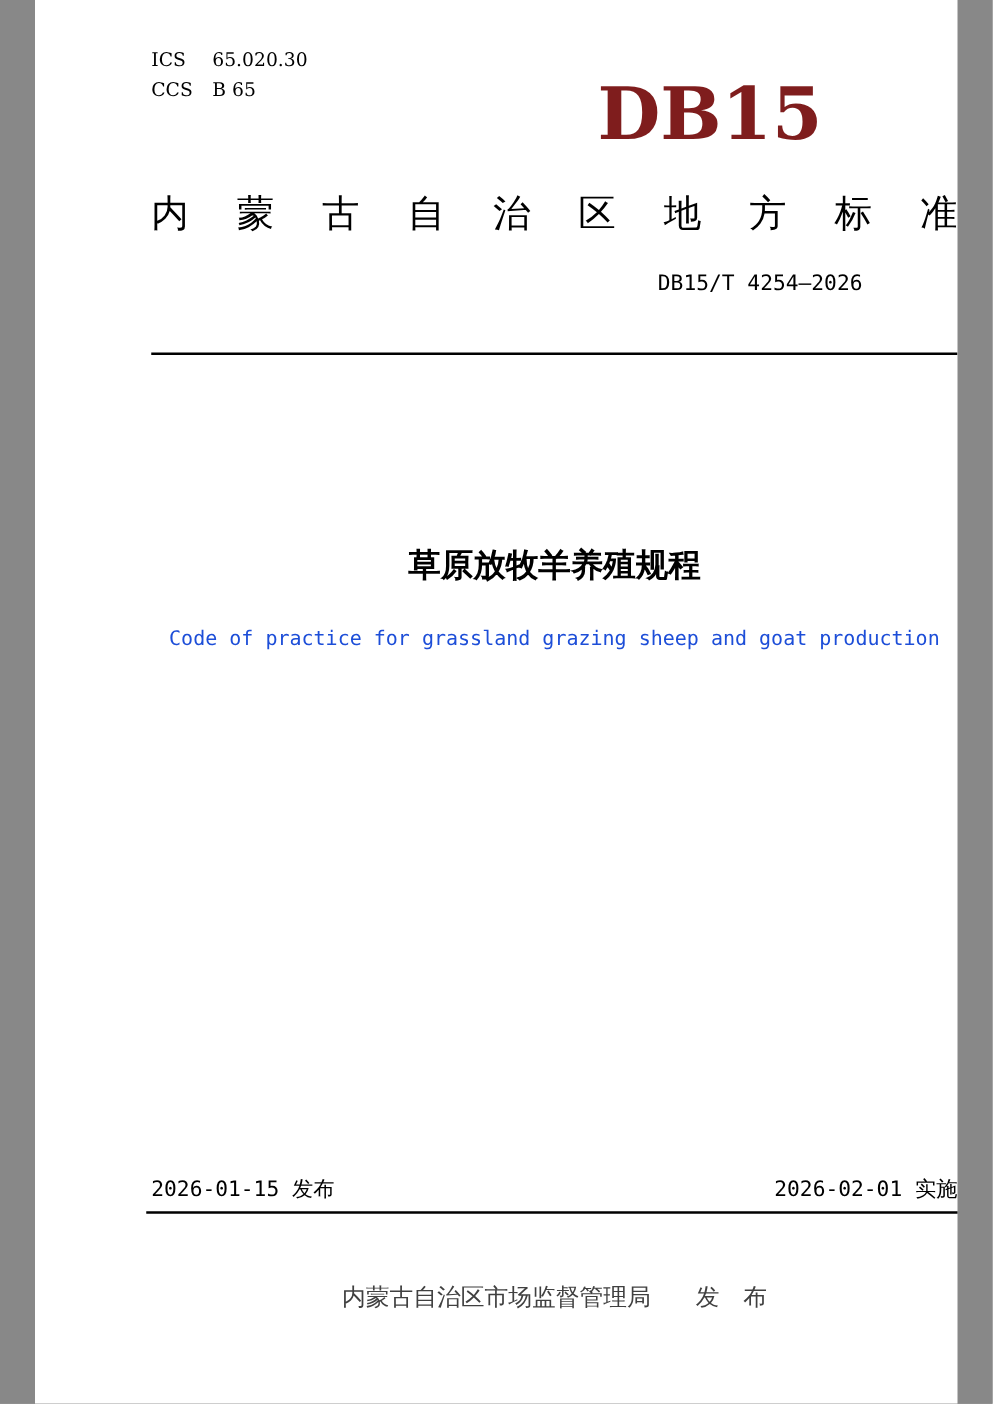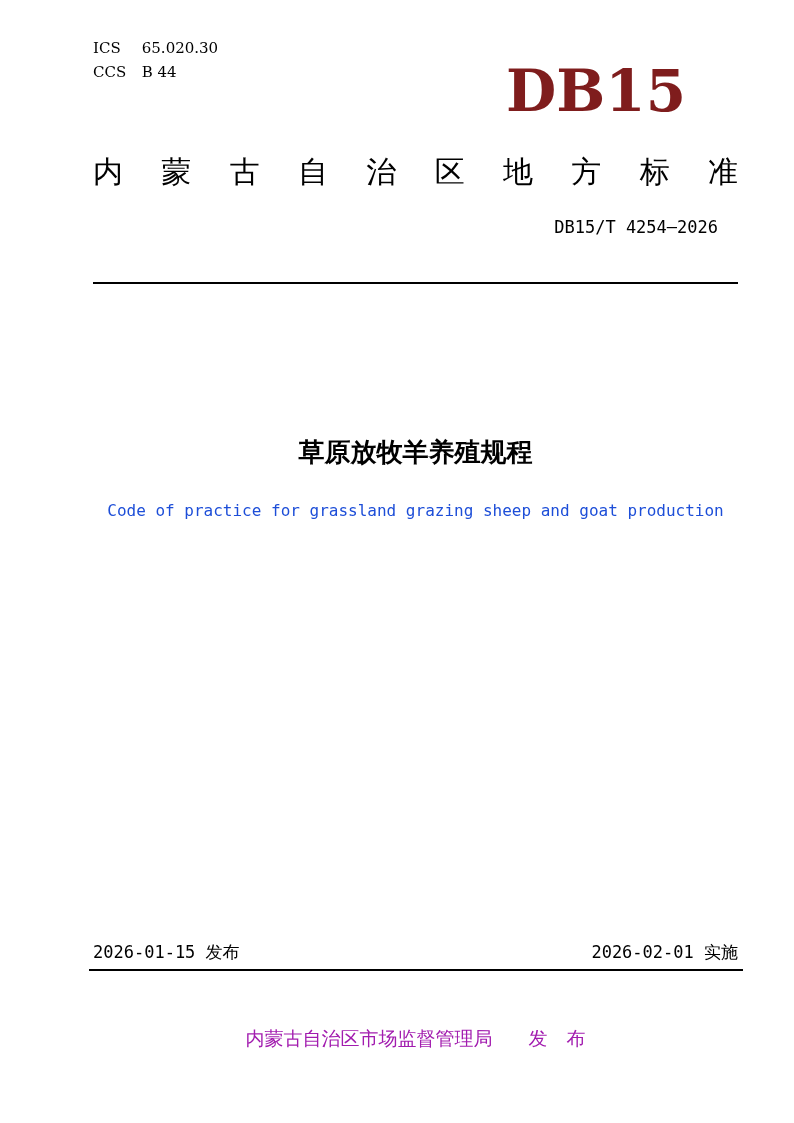--- a/index.html
+++ b/index.html
@@ -3,21 +3,21 @@
 <meta charset="utf-8">
 <style>
   html, body {
     margin: 0;
     padding: 0;
     background: #888;
     font-family: "Liberation Sans", "DejaVu Sans", sans-serif;
   }
   .page {
     position: relative;
-    width: 794px;
+    width: 738px;
     height: 1123px;
     margin: 0 auto;
     background: #ffffff;
     color: #000000;
     overflow: hidden;
   }
 
   
   .code-block {
     position: absolute;
@@ -126,37 +126,37 @@
     position: absolute;
     top: 1026px;
     left: 93px;
     width: 645px;
     display: flex;
     justify-content: center;
     align-items: baseline;
     gap: 36px;
     font-size: 19px;
     line-height: 26px;
-    color: #a21caf;
+    color: #404040;
     white-space: nowrap;
   }
 </style>
 </head>
 <body>
 
 <div class="page">
 
   <div class="code-block">
     <div class="code-line">
       <span class="code-label">ICS</span>
       <span class="code-value">65.020.30</span>
     </div>
     <div class="code-line">
       <span class="code-label">CCS</span>
-      <span class="code-value">B 44</span>
+      <span class="code-value">B 65</span>
     </div>
   </div>
 
   <div class="db15-logo">DB15</div>
 
   <div class="standard-name">
       <span>内</span>
       <span>蒙</span>
       <span>古</span>
       <span>自</span>

